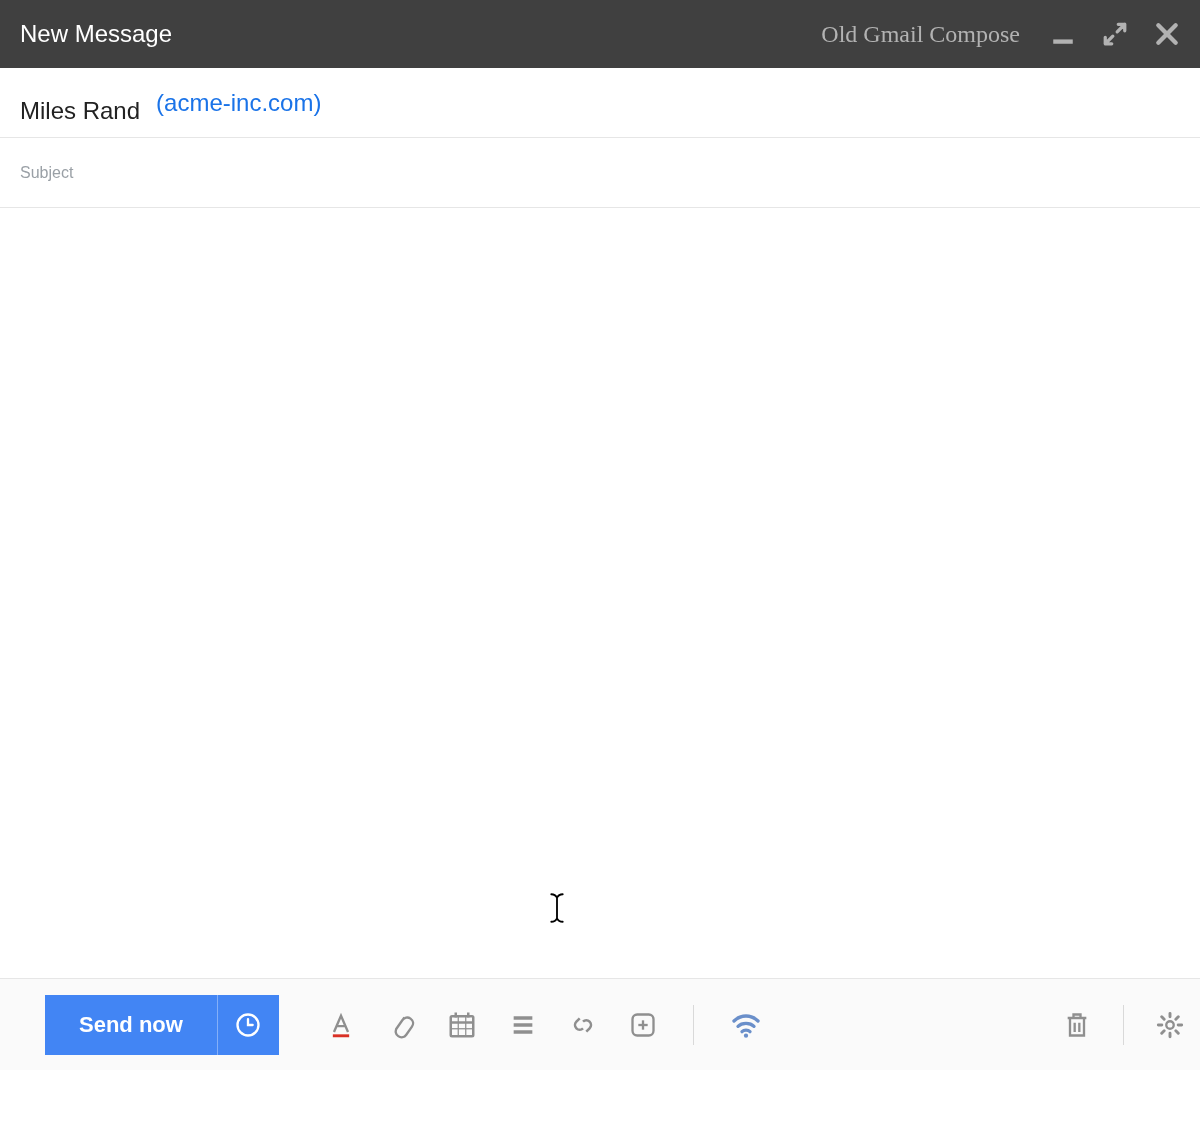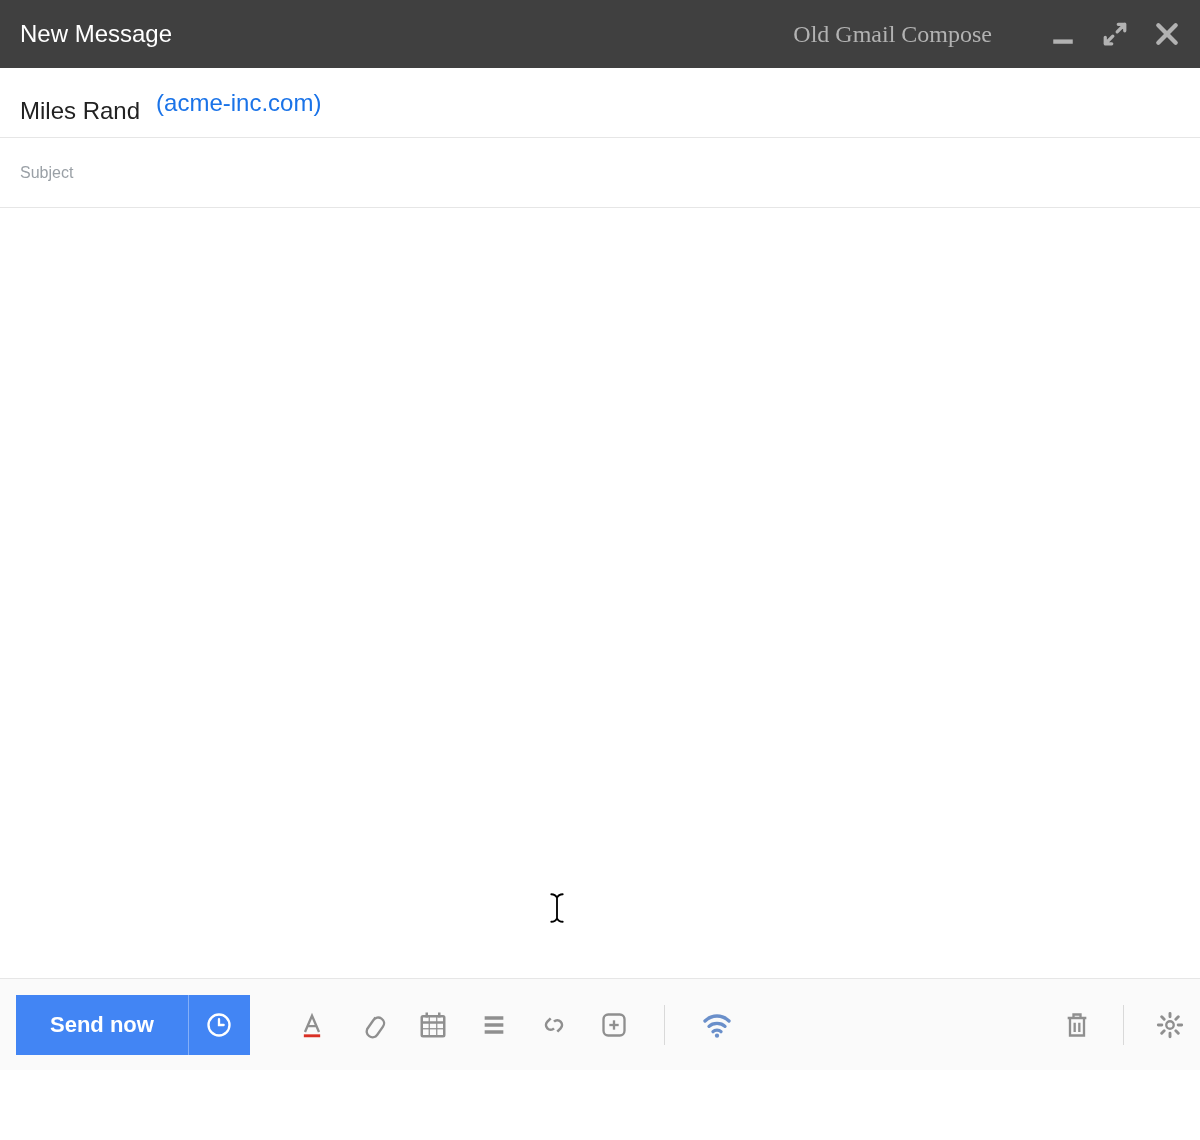--- a/index.html
+++ b/index.html
@@ -15,21 +15,20 @@
   .header-title {
     color: #fff;
     font-size: 24px;
     font-weight: 400;
     flex: 1;
   }
   .header-link {
     color: #b2b2b2;
     font-family: Georgia, 'Times New Roman', serif;
     font-size: 24px;
-    margin-right: 28px;
   }
   .header-controls {
     display: flex;
     align-items: center;
     gap: 26px;
   }
   .header-icon {
     color: #b2b2b2;
     display: flex;
     align-items: center;
@@ -79,20 +78,21 @@
     height: 60px;
   }
   .send-btn {
     background: #4285f4;
     color: #fff;
     border: none;
     font-size: 22px;
     font-weight: bold;
     padding: 0 34px;
     cursor: pointer;
+    margin-left: 29px;
   }
   .send-later {
     background: #4285f4;
     border: none;
     border-left: 1px solid rgba(255,255,255,0.35);
     width: 62px;
     display: flex;
     align-items: center;
     justify-content: center;
     cursor: pointer;

